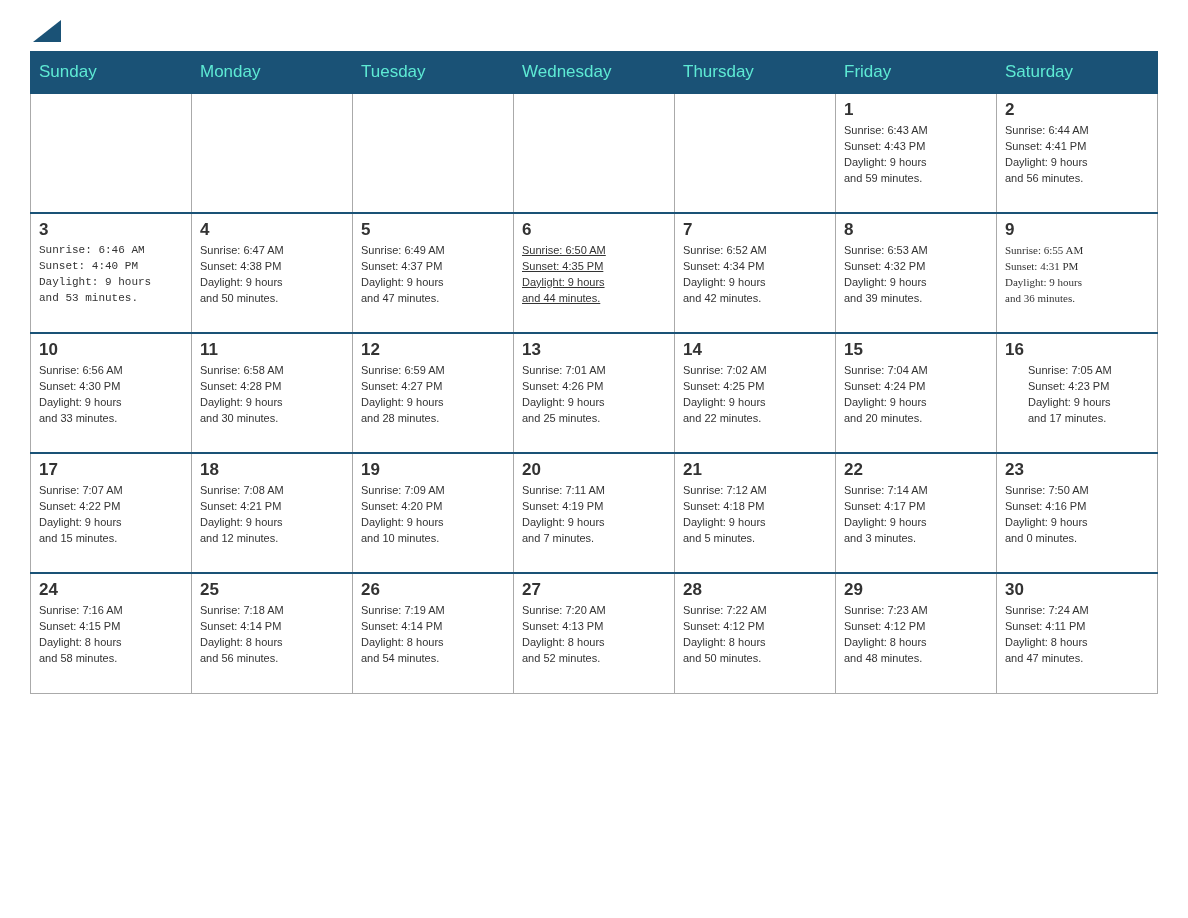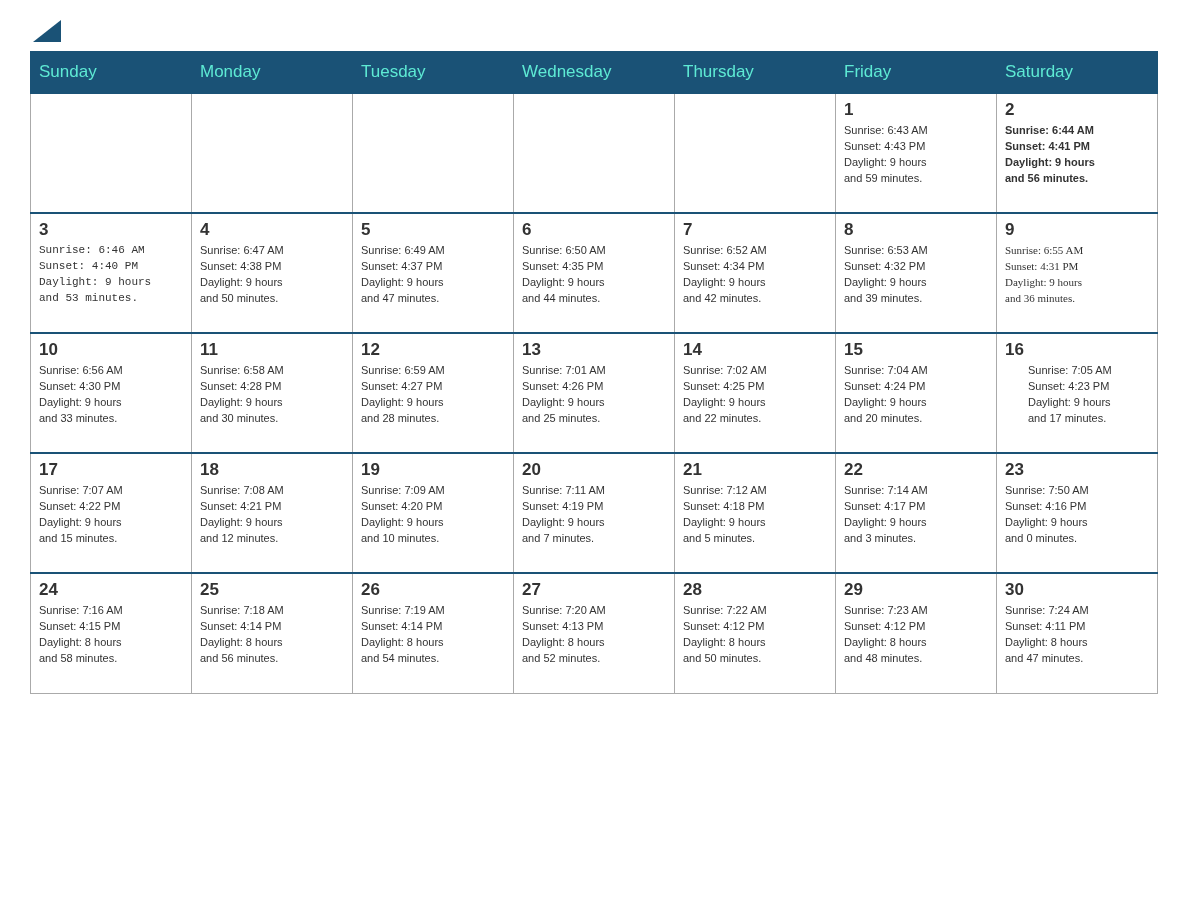--- a/index.html
+++ b/index.html
@@ -137,21 +137,21 @@
         <td class="empty-cell"></td>
         <td>
           <span class="day-number">1</span>
           <div class="day-info" style="white-space: pre-line;">Sunrise: 6:43 AM
 Sunset: 4:43 PM
 Daylight: 9 hours
 and 59 minutes.</div>
         </td>
         <td>
           <span class="day-number">2</span>
-          <div class="day-info" style="white-space: pre-line; font-weight: bold;">Sunrise: 6:44 AM
+          <div class="day-info" style="white-space: pre-line;">Sunrise: 6:44 AM
 Sunset: 4:41 PM
 Daylight: 9 hours
 and 56 minutes.</div>
         </td>
       </tr>
       <tr class="week-row">
         <td>
           <span class="day-number">3</span>
           <div class="day-info" style="white-space: pre-line; font-family: Liberation Mono, monospace;">Sunrise: 6:46 AM
 Sunset: 4:40 PM
@@ -167,21 +167,21 @@
         </td>
         <td>
           <span class="day-number">5</span>
           <div class="day-info" style="white-space: pre-line;">Sunrise: 6:49 AM
 Sunset: 4:37 PM
 Daylight: 9 hours
 and 47 minutes.</div>
         </td>
         <td>
           <span class="day-number">6</span>
-          <div class="day-info" style="white-space: pre-line;">Sunrise: 6:50 AM
+          <div class="day-info" style="white-space: pre-line; text-decoration: underline;">Sunrise: 6:50 AM
 Sunset: 4:35 PM
 Daylight: 9 hours
 and 44 minutes.</div>
         </td>
         <td>
           <span class="day-number">7</span>
           <div class="day-info" style="white-space: pre-line;">Sunrise: 6:52 AM
 Sunset: 4:34 PM
 Daylight: 9 hours
 and 42 minutes.</div>

